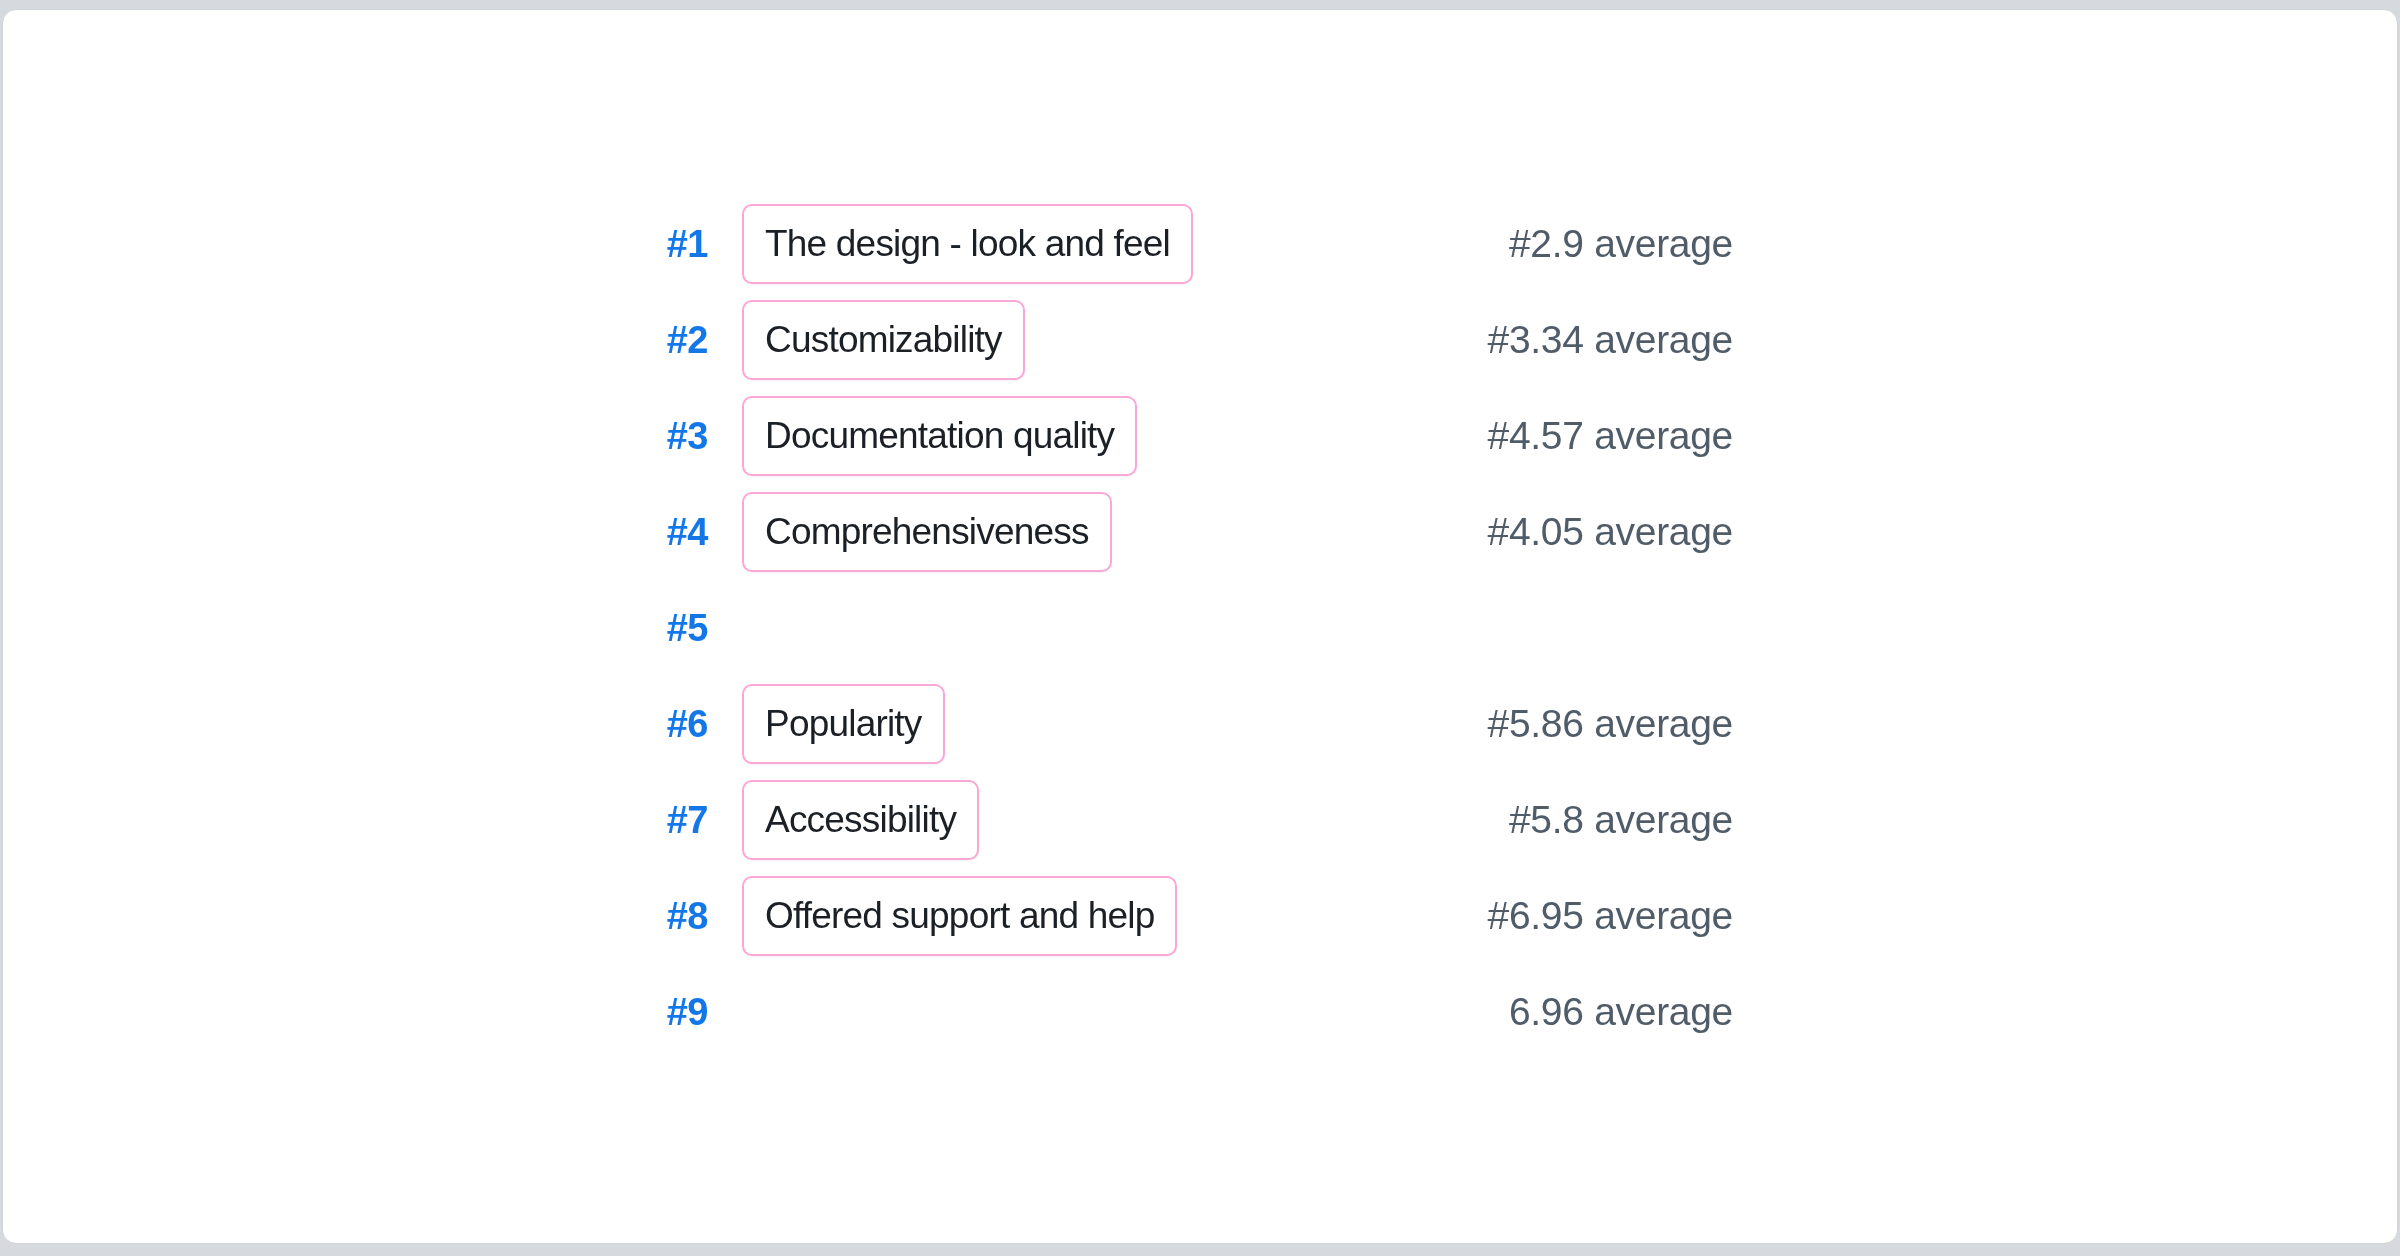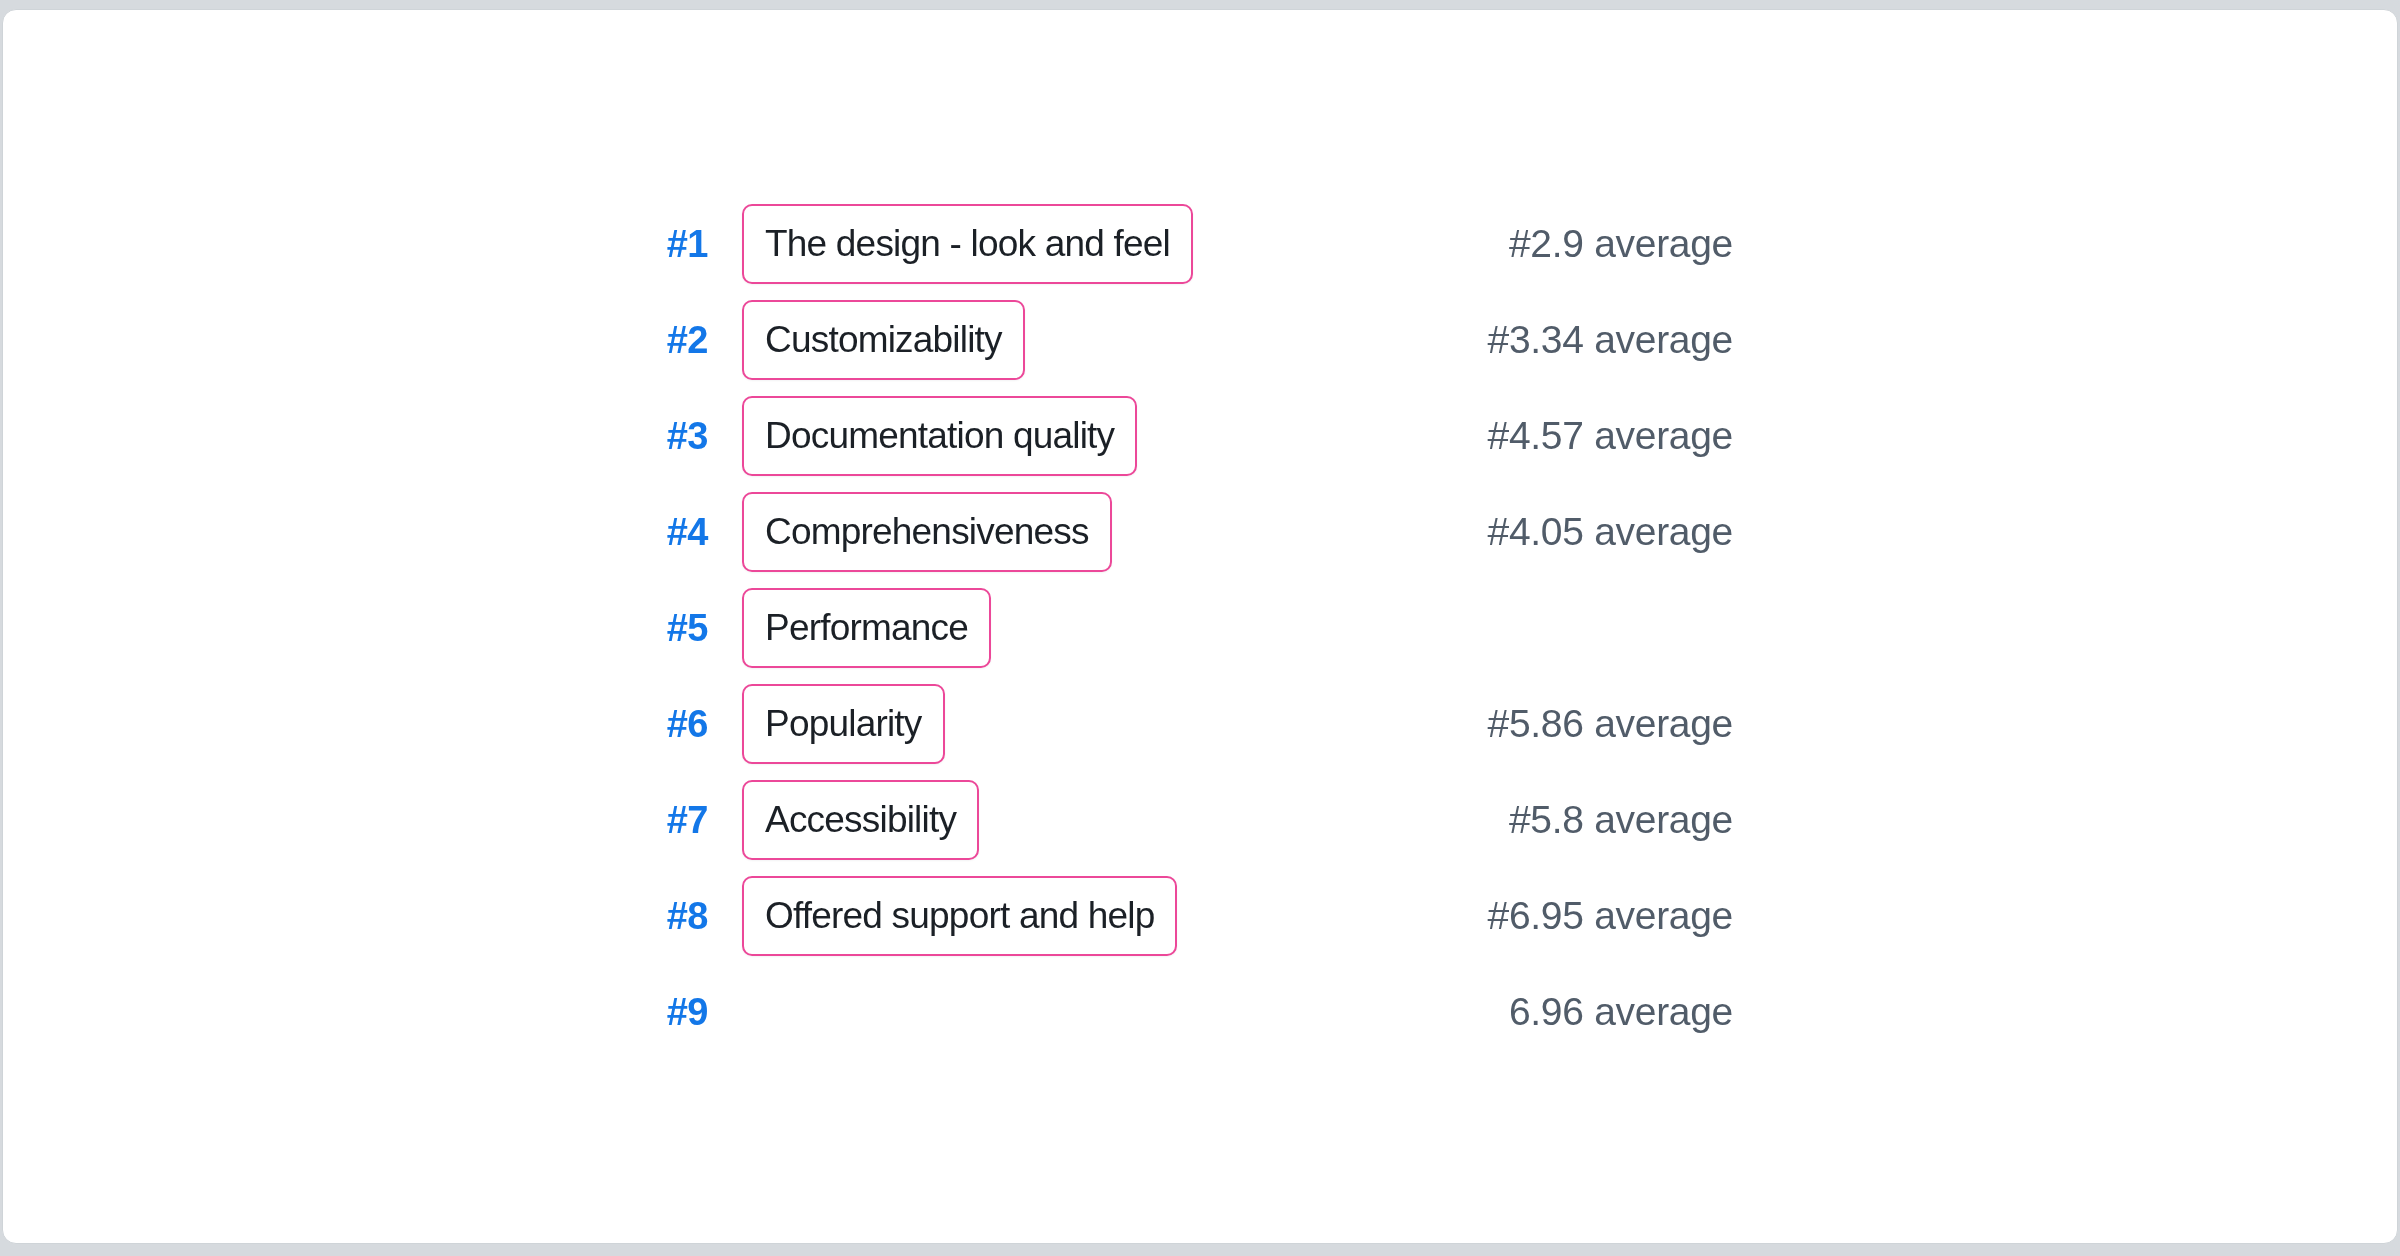--- a/index.html
+++ b/index.html
@@ -42,21 +42,21 @@
     text-align: right;
     color: #1377e8;
     font-weight: 700;
     font-size: 38px;
     letter-spacing: -0.5px;
     white-space: nowrap;
   }
   .chip {
     margin-left: 34px;
     background: #ffffff;
-    border: 2px solid #ec4899;
+    border: 2px solid #f9a8d4;
     border-radius: 10px;
     height: 60px;
     padding: 8px 21px;
     display: flex;
     align-items: center;
     box-shadow: 0 1px 2px rgba(16, 24, 40, 0.05);
     white-space: nowrap;
   }
   .chip-label {
     font-size: 37px;
@@ -106,23 +106,20 @@
   <div class="row">
     <div class="rank">#4</div>
     <div class="chip">
       <span class="chip-label">Comprehensiveness</span>
     </div>
     <div class="avg">#4.05 average</div>
   </div>
 
   <div class="row">
     <div class="rank">#5</div>
-    <div class="chip">
-      <span class="chip-label">Performance</span>
-    </div>
   </div>
 
   <div class="row">
     <div class="rank">#6</div>
     <div class="chip">
       <span class="chip-label">Popularity</span>
     </div>
     <div class="avg">#5.86 average</div>
   </div>
 

